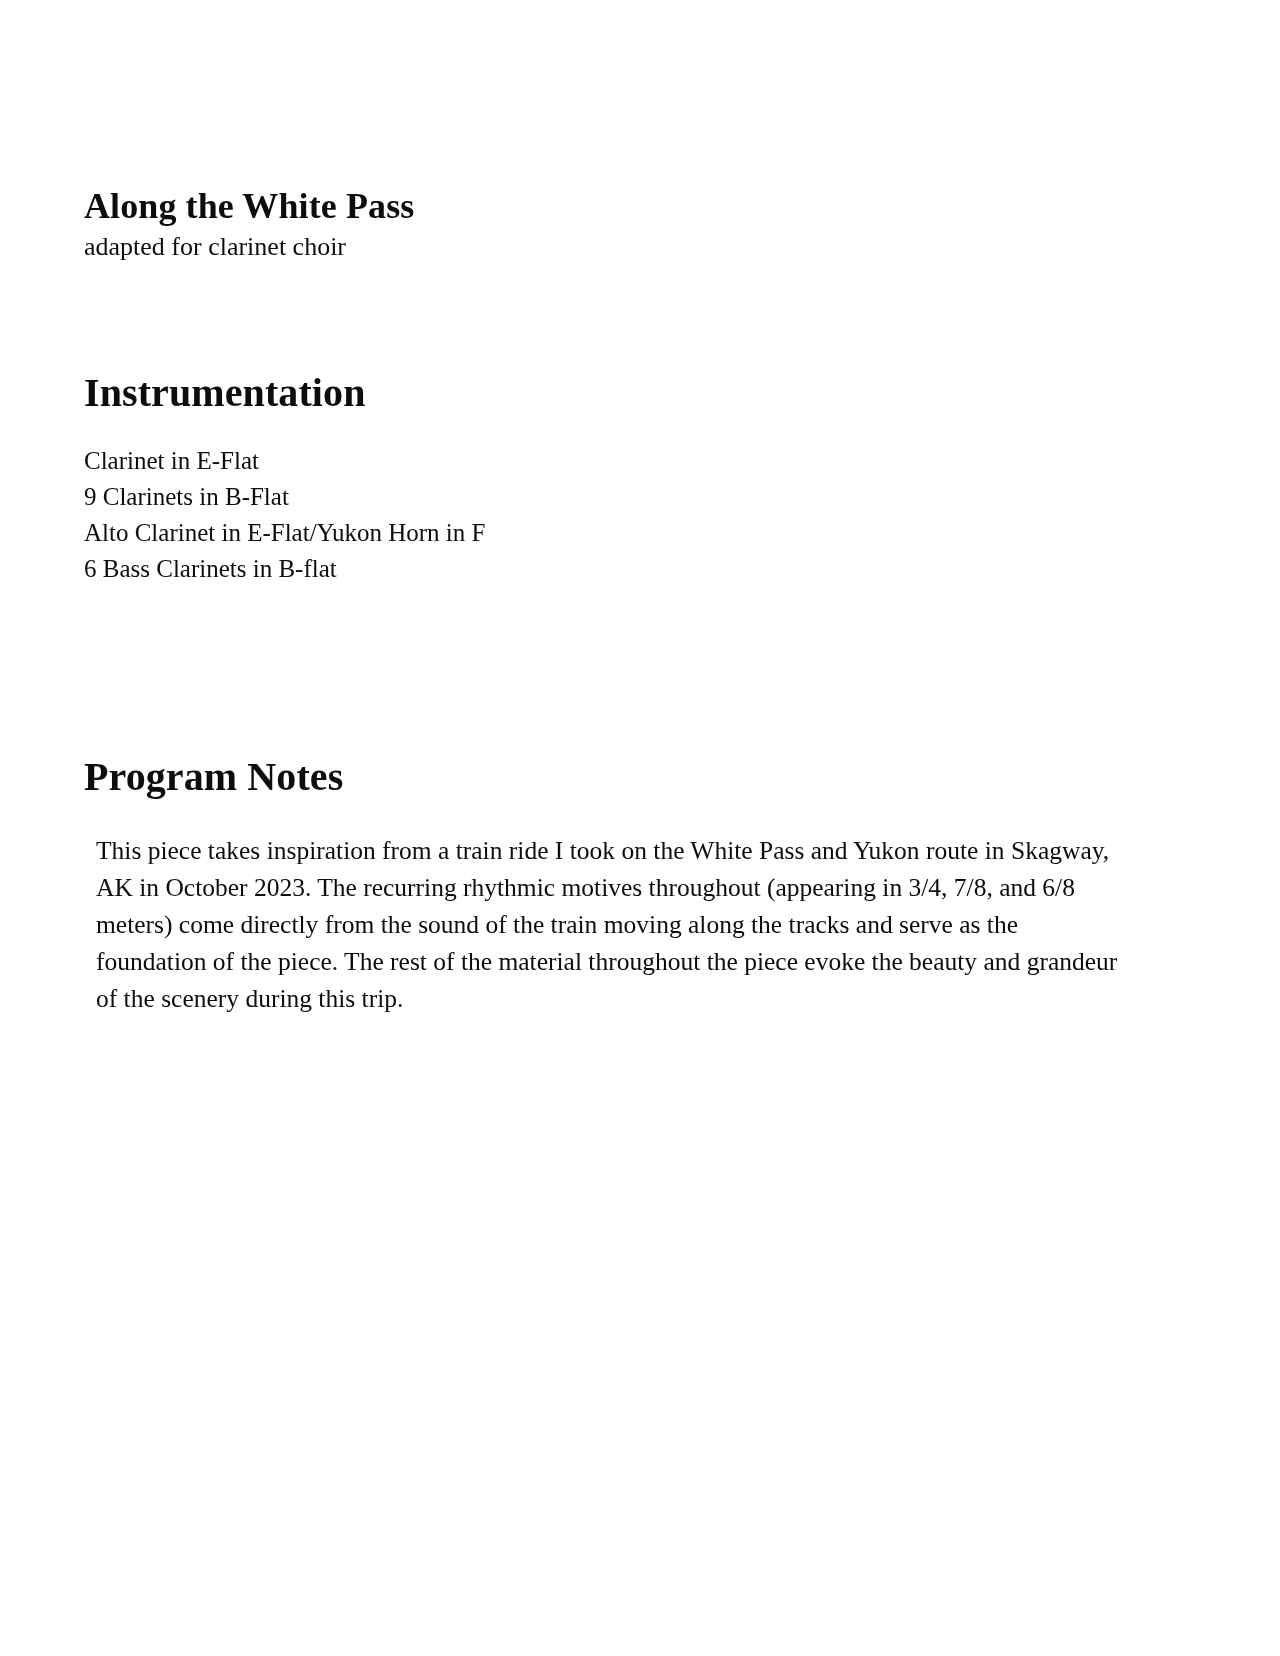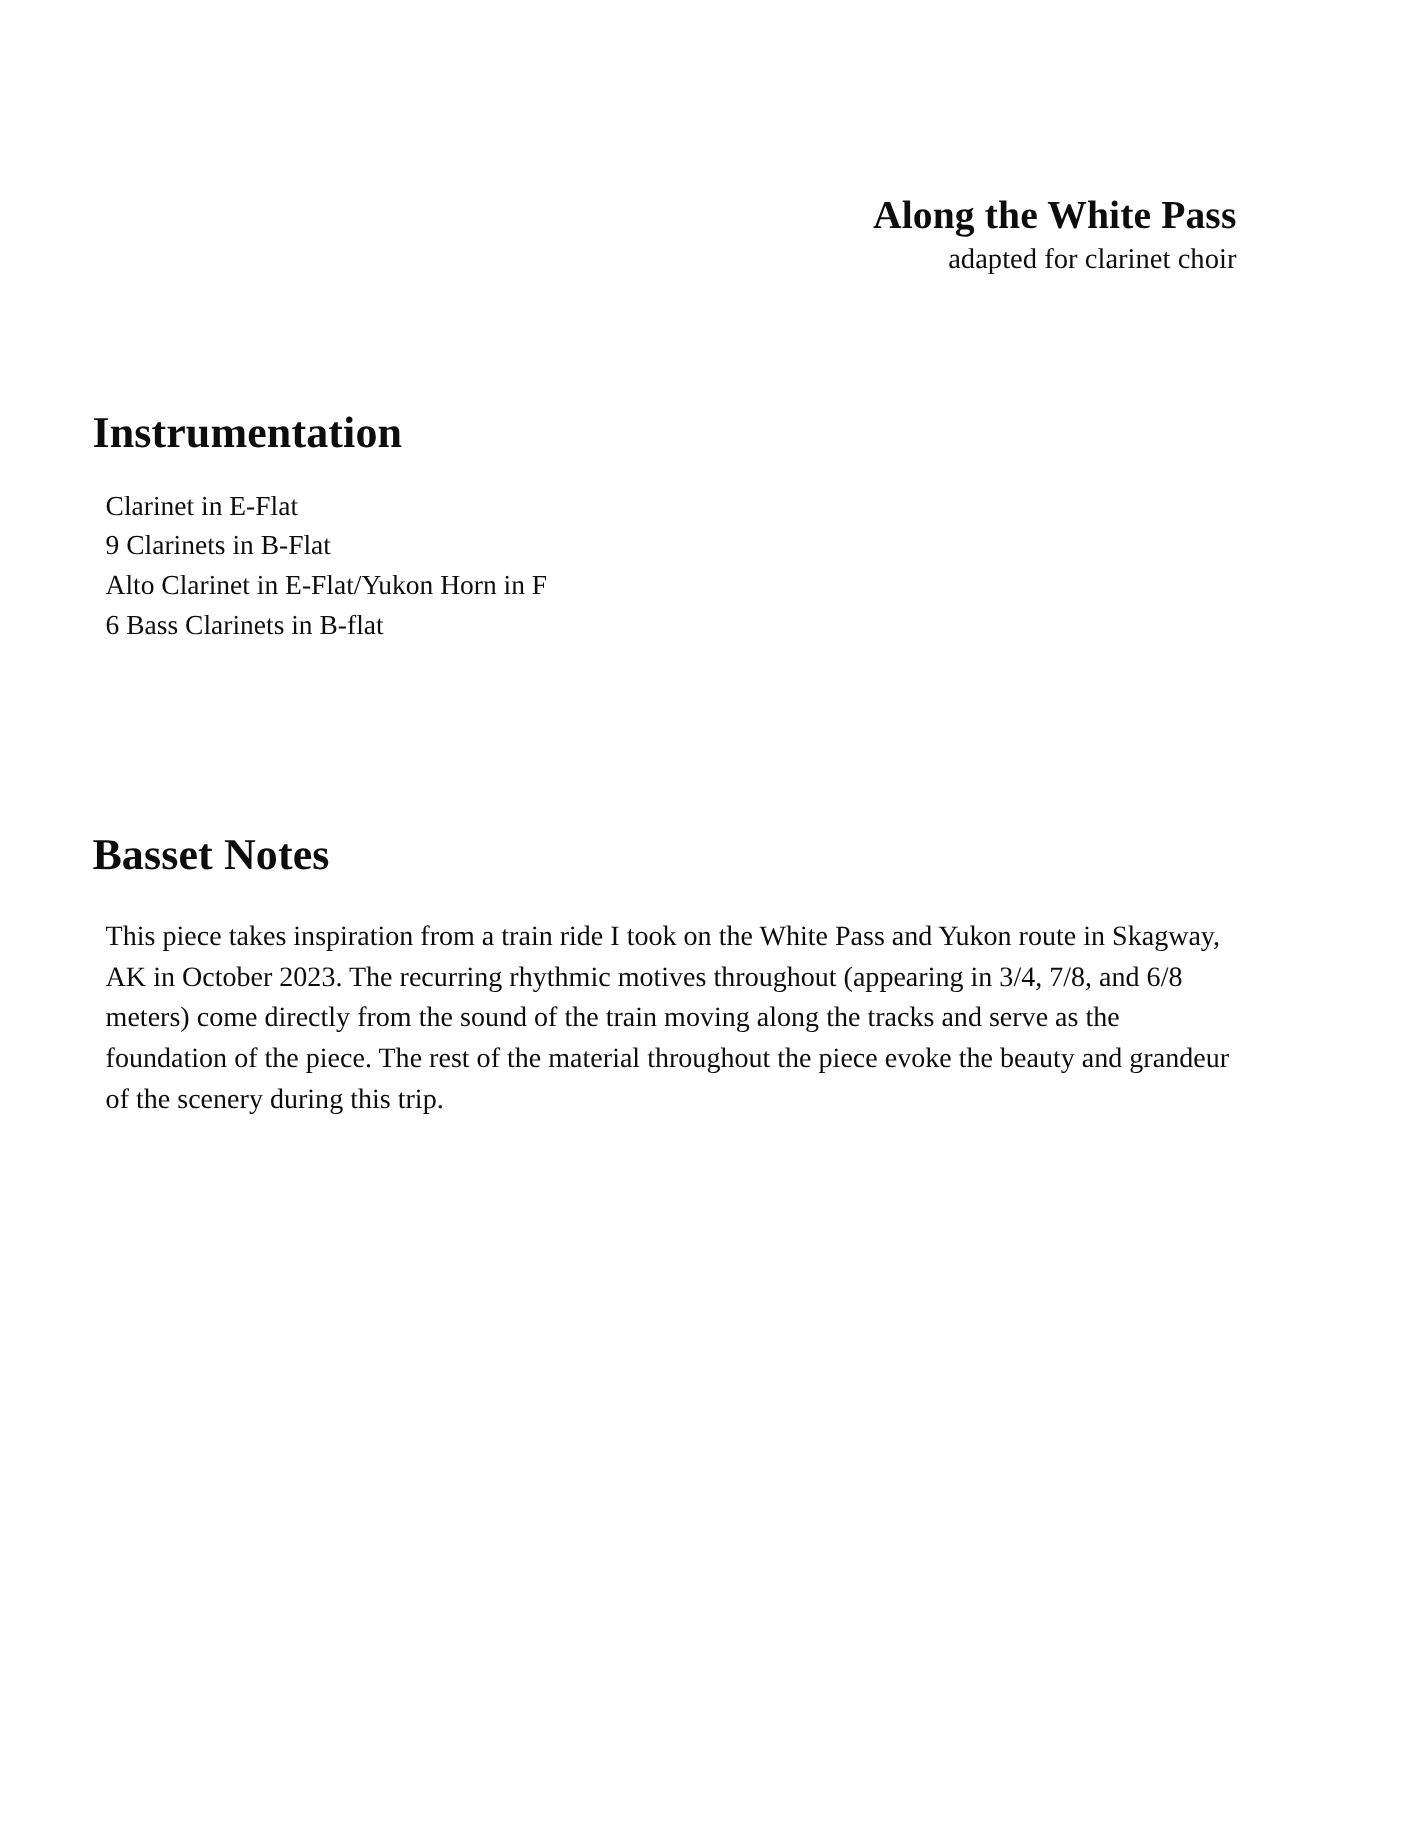--- a/index.html
+++ b/index.html
@@ -25,24 +25,23 @@
   .content {
     position: absolute;
     left: 84px;
     top: 0;
     width: 1040px;
   }
 
   
   .title-block {
     position: absolute;
-    top: 176px;
+    top: 187px;
     left: 0;
     width: 1040px;
-    text-align: right;
   }
   .doc-title {
     font-size: 36px;
     font-weight: bold;
     line-height: 1.06;
     letter-spacing: 0.1px;
     margin: 0;
   }
   .doc-subtitle {
     font-size: 26px;
@@ -62,21 +61,21 @@
 
   
   .instrumentation-section {
     position: absolute;
     top: 371px;
     left: 0;
     width: 1040px;
   }
   .instrument-list {
     list-style: none;
-    margin: 12px;
+    margin: 0;
     padding: 0;
     margin-top: 28px;
   }
   .instrument-list li {
     font-size: 25px;
     line-height: 36px;
     white-space: nowrap;
   }
 
   
@@ -110,18 +109,18 @@
       <h2 class="section-heading">Instrumentation</h2>
       <ul class="instrument-list">
         <li>Clarinet in E-Flat</li>
         <li>9 Clarinets in B-Flat</li>
         <li>Alto Clarinet in E-Flat/Yukon Horn in F</li>
         <li>6 Bass Clarinets in B-flat</li>
       </ul>
     </div>
 
     <div class="program-notes-section">
-      <h2 class="section-heading">Basset Notes</h2>
+      <h2 class="section-heading">Program Notes</h2>
       <p class="program-notes-body">This piece takes inspiration from a train ride I took on the White Pass and Yukon route in Skagway, AK in October 2023. The recurring rhythmic motives throughout (appearing in 3/4, 7/8, and 6/8 meters) come directly from the sound of the train moving along the tracks and serve as the foundation of the piece. The rest of the material throughout the piece evoke the beauty and grandeur of the scenery during this trip.</p>
     </div>
 
   </div>
 </div>
 
 </body></html>

